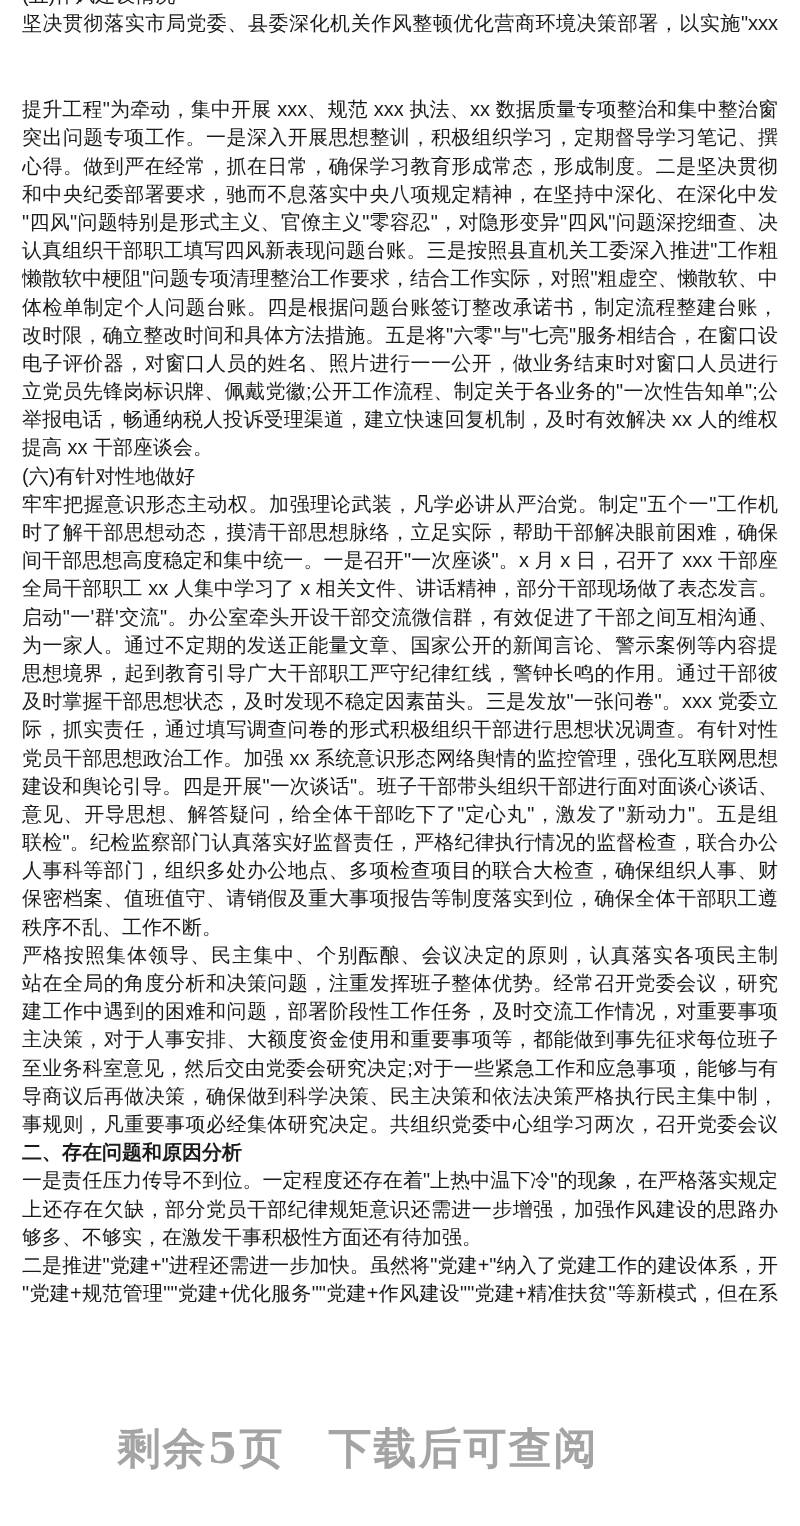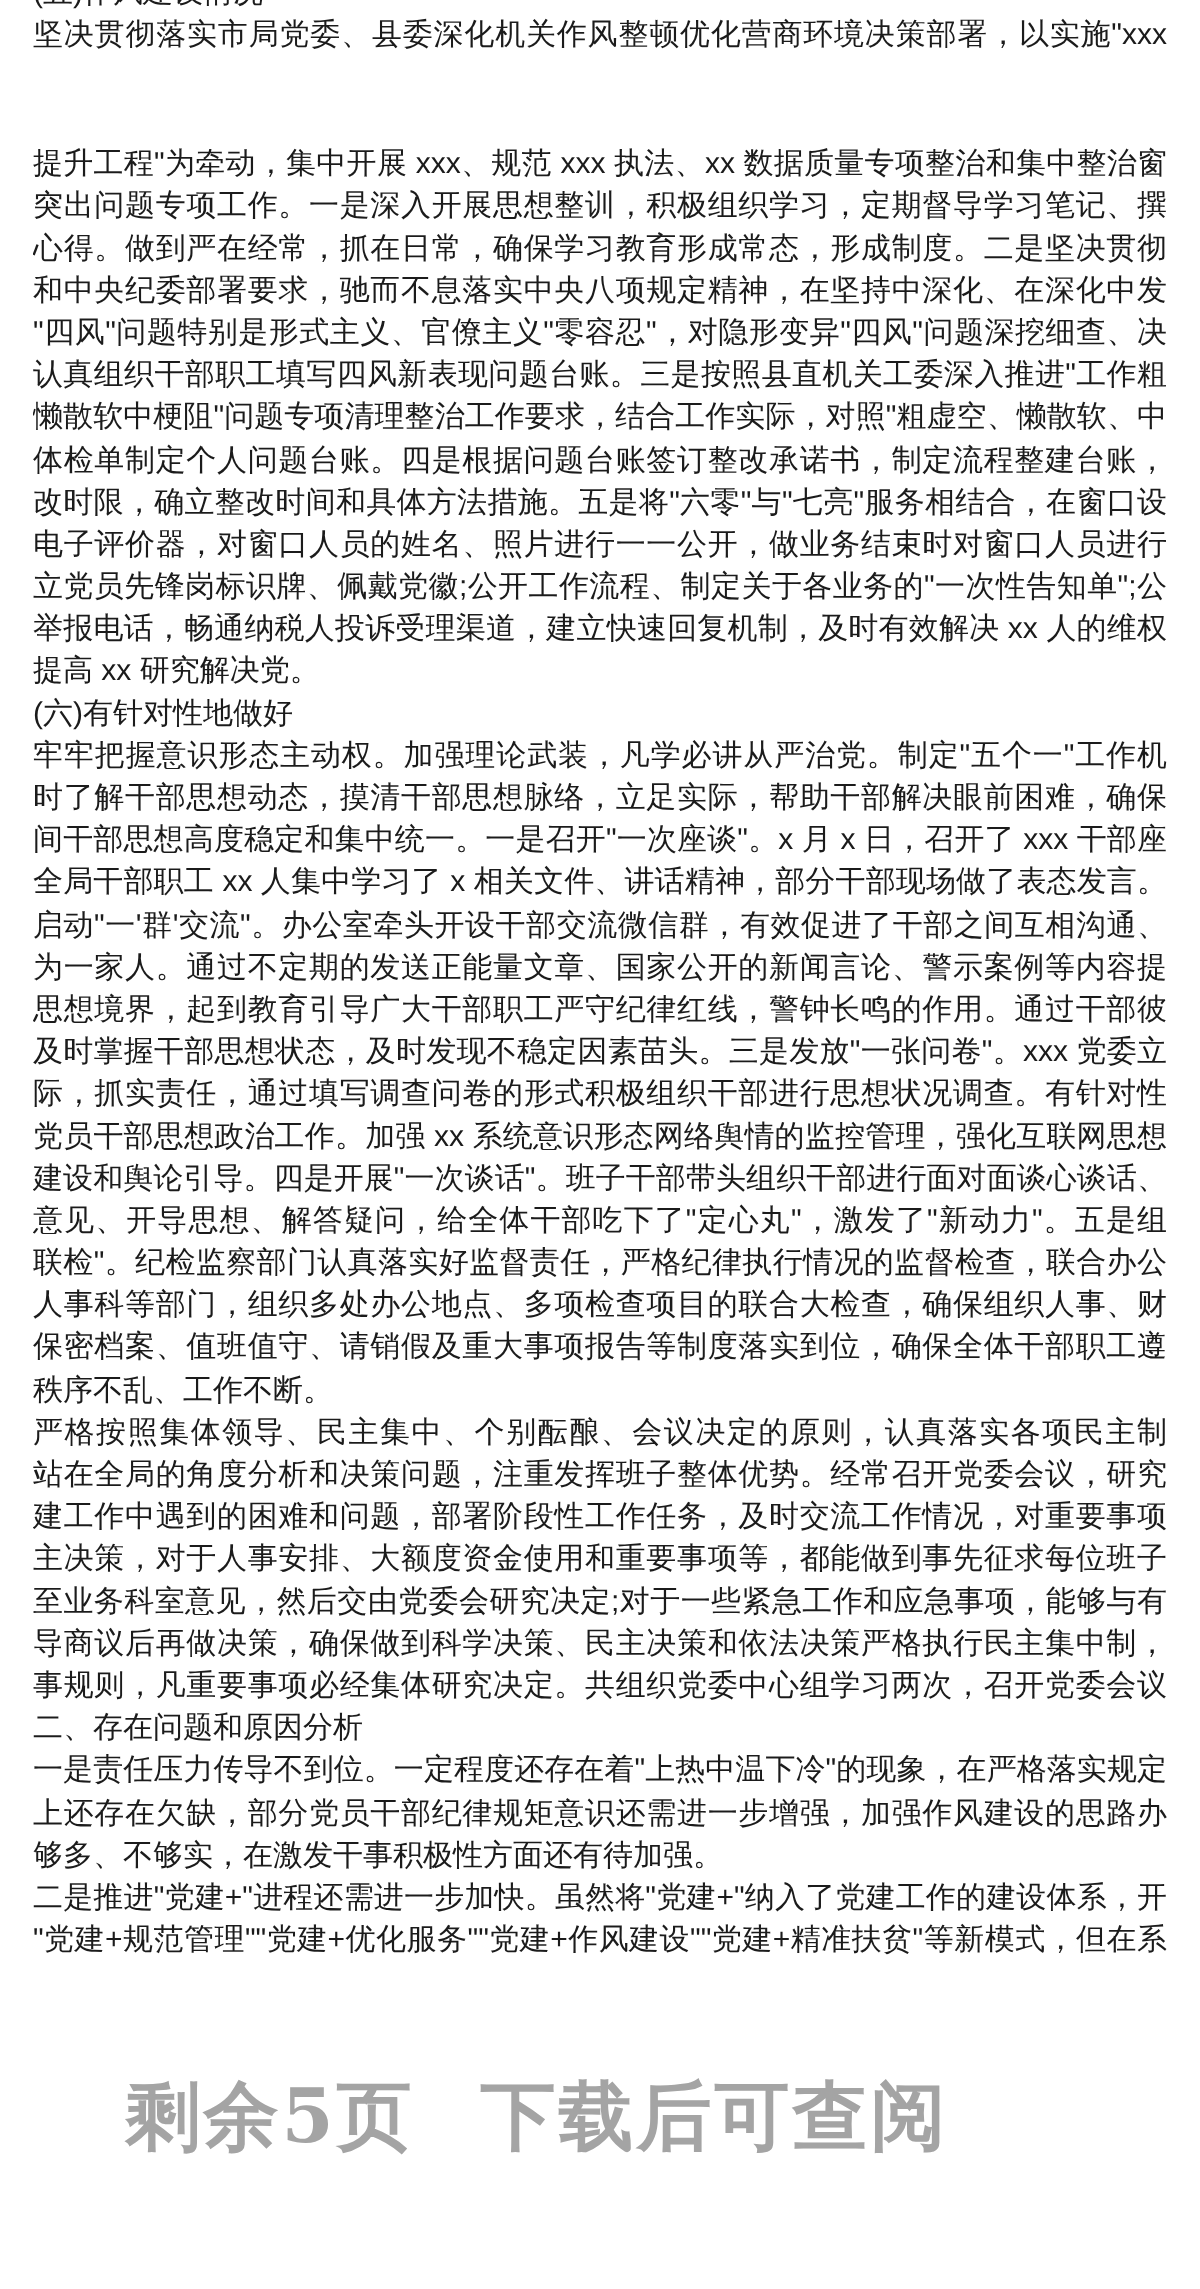--- a/index.html
+++ b/index.html
@@ -22,38 +22,38 @@
     line-height:28.2px;
     overflow:hidden;
     text-align:justify;
     text-align-last:justify;
     white-space:normal;
   }
   .line.short{
     text-align:left;
     text-align-last:left;
   }
-  .line.bold{font-weight:normal;}
+  .line.bold{font-weight:bold;}
   .line.clipped{
     height:9px;
     overflow:hidden;
   }
   .line.clipped > span{
     display:block;
     transform:translateY(-19px);
   }
   .line.gap{margin-top:58px;}
   .footer{
     position:absolute;
-    top:1378px;left:0;
+    top:1420px;left:0;
     width:716px;
     text-align:center;
     font-family:"DejaVu Serif","Liberation Serif",serif;
     font-weight:bold;
-    font-size:50px;
+    font-size:43px;
     color:#a4a4a4;
     letter-spacing:2px;
   }
   .footer .remaining{margin-right:44px;}
 </style>
 </head>
 <body>
 
 <div class="doc" id="doc-lines">
     <div class="line short clipped">
@@ -65,21 +65,21 @@
     <div class="line"><span>心得。做到严在经常，抓在日常，确保学习教育形成常态，形成制度。二是坚决贯彻党中央</span></div>
     <div class="line"><span>和中央纪委部署要求，驰而不息落实中央八项规定精神，在坚持中深化、在深化中发展，对</span></div>
     <div class="line"><span>"四风"问题特别是形式主义、官僚主义"零容忍"，对隐形变异"四风"问题深挖细查、决不放过，</span></div>
     <div class="line"><span>认真组织干部职工填写四风新表现问题台账。三是按照县直机关工委深入推进"工作粗虚空</span></div>
     <div class="line"><span>懒散软中梗阻"问题专项清理整治工作要求，结合工作实际，对照"粗虚空、懒散软、中梗阻"</span></div>
     <div class="line"><span>体检单制定个人问题台账。四是根据问题台账签订整改承诺书，制定流程整建台账，规定整</span></div>
     <div class="line"><span>改时限，确立整改时间和具体方法措施。五是将"六零"与"七亮"服务相结合，在窗口设立了</span></div>
     <div class="line"><span>电子评价器，对窗口人员的姓名、照片进行一一公开，做业务结束时对窗口人员进行评价;设</span></div>
     <div class="line"><span>立党员先锋岗标识牌、佩戴党徽;公开工作流程、制定关于各业务的"一次性告知单";公开监督</span></div>
     <div class="line"><span>举报电话，畅通纳税人投诉受理渠道，建立快速回复机制，及时有效解决 xx 人的维权事宜，</span></div>
-    <div class="line short"><span>提高 xx 研究解决党。</span></div>
+    <div class="line short"><span>提高 xx 干部座谈会。</span></div>
     <div class="line short"><span>(六)有针对性地做好</span></div>
     <div class="line"><span>牢牢把握意识形态主动权。加强理论武装，凡学必讲从严治党。制定"五个一"工作机制，及</span></div>
     <div class="line"><span>时了解干部思想动态，摸清干部思想脉络，立足实际，帮助干部解决眼前困难，确保改革期</span></div>
     <div class="line"><span>间干部思想高度稳定和集中统一。一是召开"一次座谈"。x 月 x 日，召开了 xxx 干部座谈会。</span></div>
     <div class="line"><span>全局干部职工 xx 人集中学习了 x 相关文件、讲话精神，部分干部现场做了表态发言。二是</span></div>
     <div class="line"><span>启动"一'群'交流"。办公室牵头开设干部交流微信群，有效促进了干部之间互相沟通、迅速成</span></div>
     <div class="line"><span>为一家人。通过不定期的发送正能量文章、国家公开的新闻言论、警示案例等内容提高干部</span></div>
     <div class="line"><span>思想境界，起到教育引导广大干部职工严守纪律红线，警钟长鸣的作用。通过干部彼此交流</span></div>
     <div class="line"><span>及时掌握干部思想状态，及时发现不稳定因素苗头。三是发放"一张问卷"。xxx 党委立足实</span></div>
     <div class="line"><span>际，抓实责任，通过填写调查问卷的形式积极组织干部进行思想状况调查。有针对性地做好</span></div>

